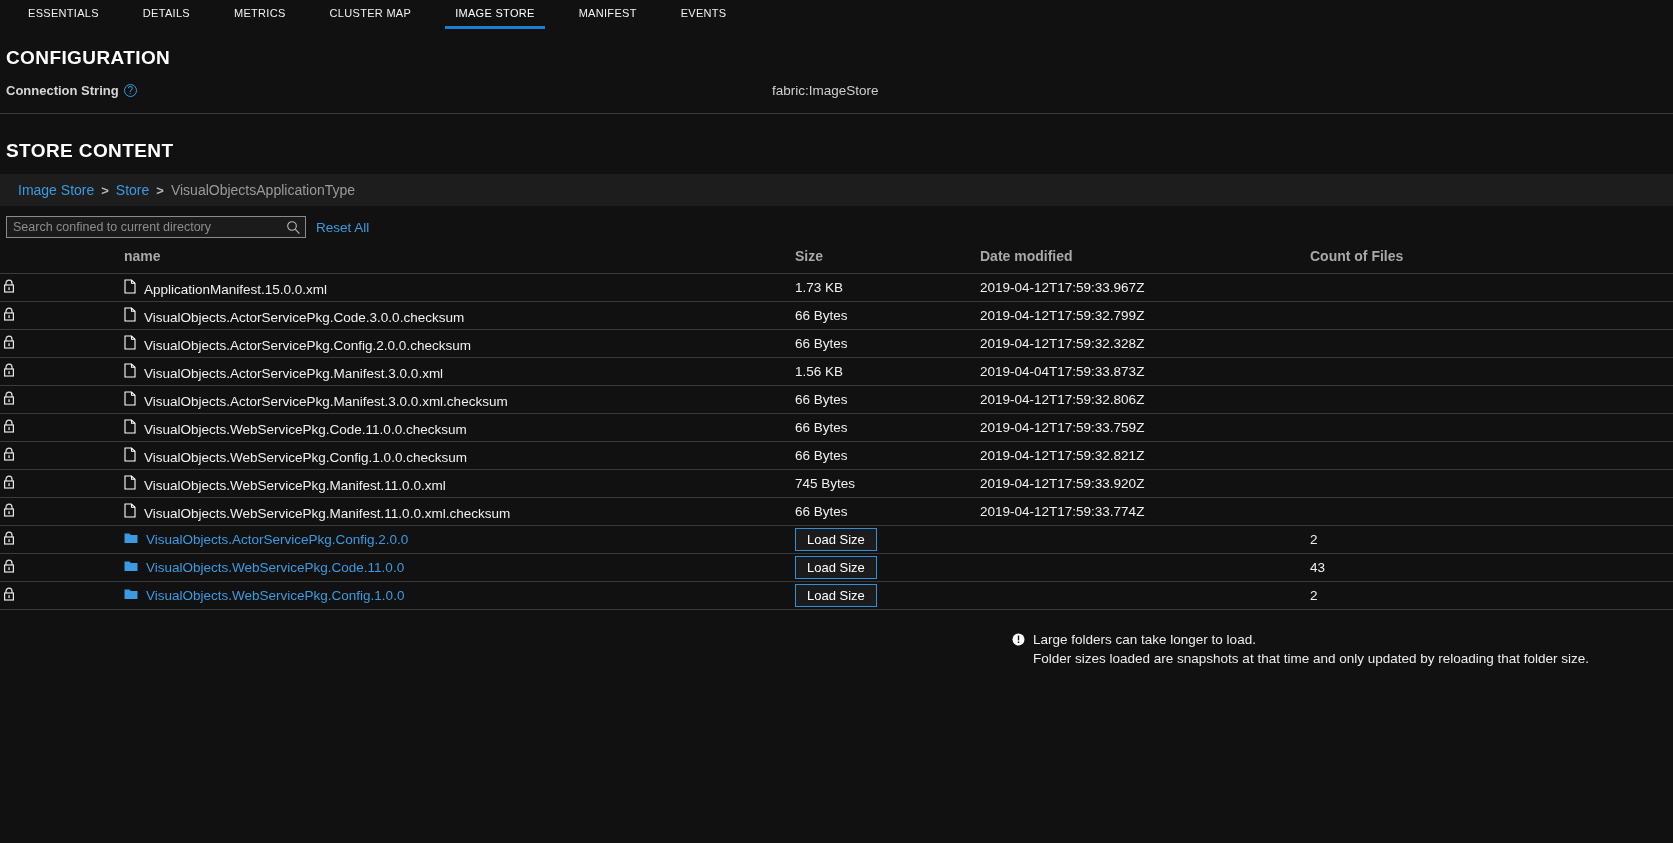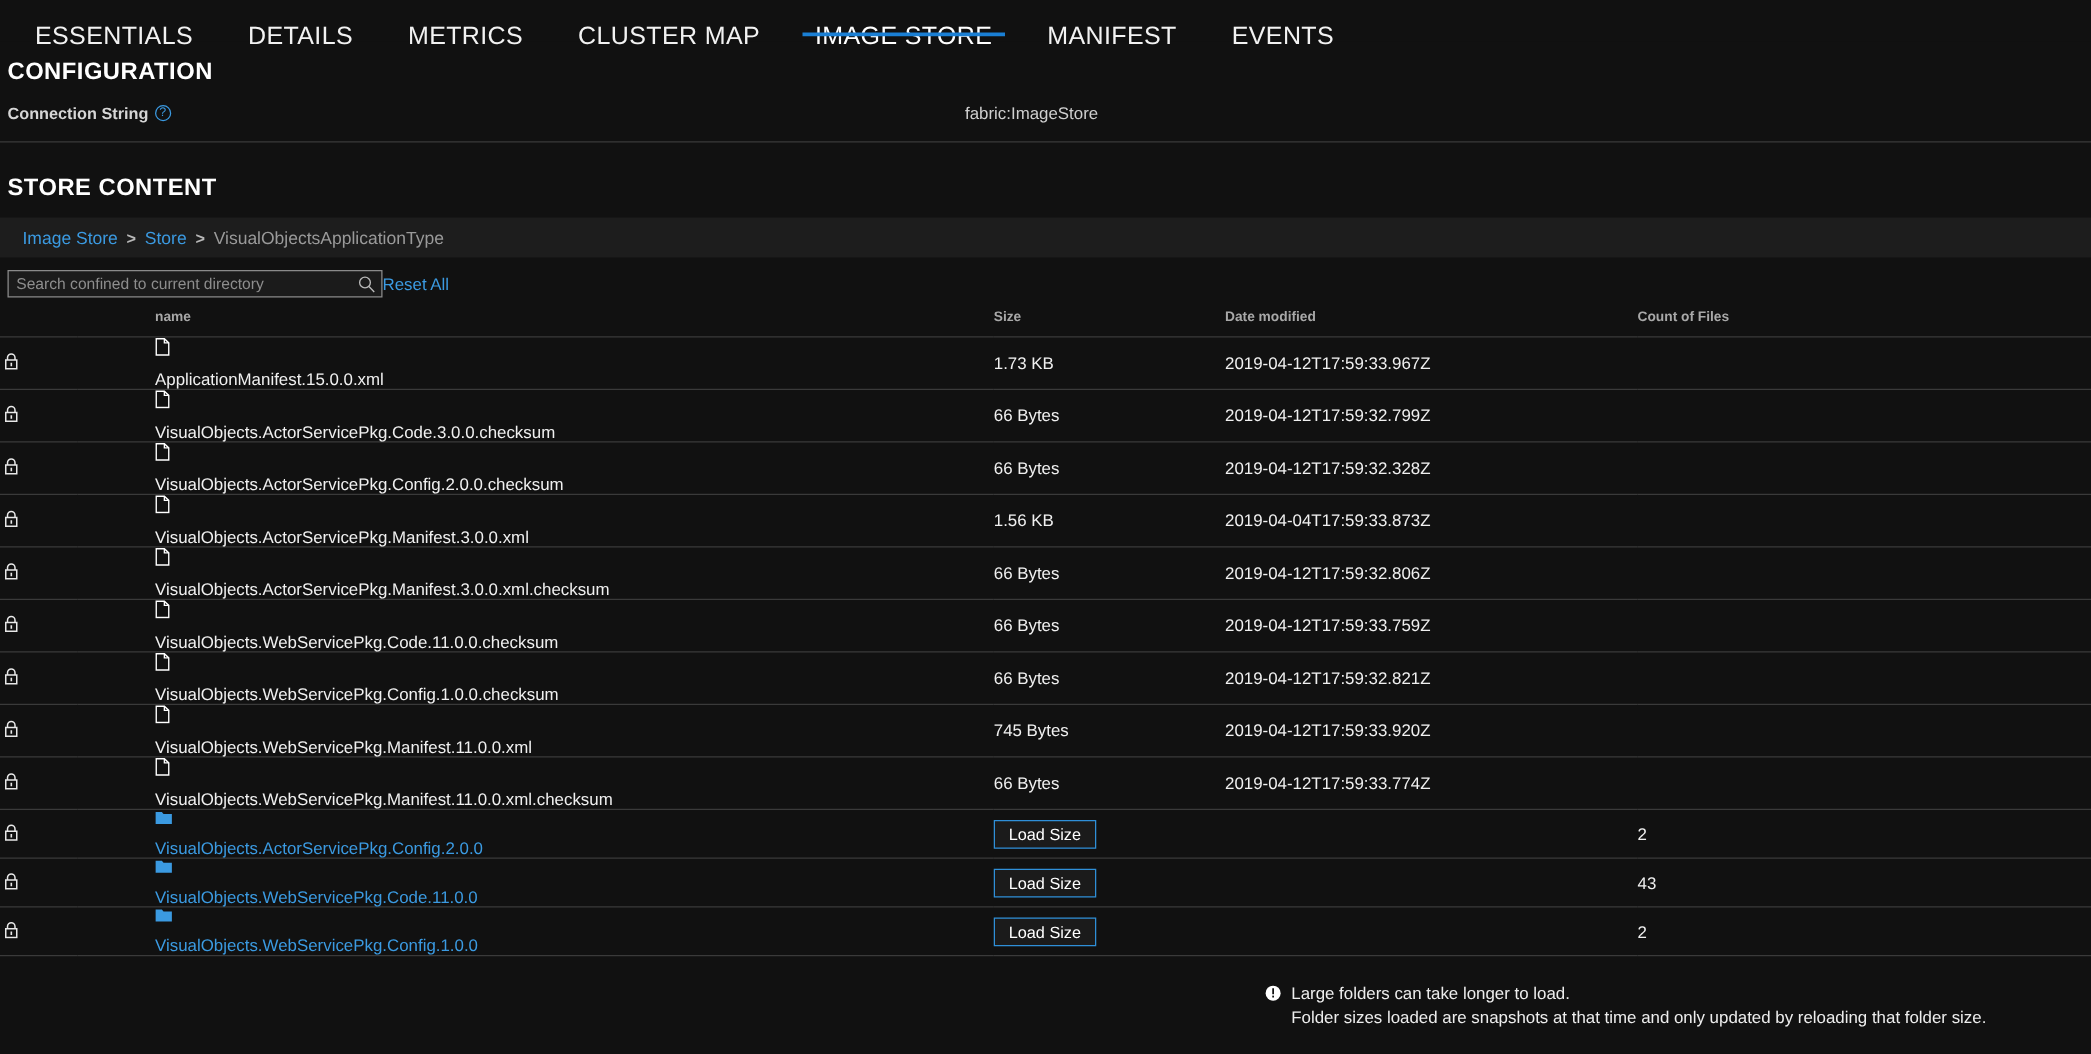--- a/index.html
+++ b/index.html
@@ -15,24 +15,24 @@
   
   .tabbar {
     display: flex;
     align-items: flex-start;
     height: 33px;
     padding-left: 6px;
     background: #111111;
   }
   .tab {
     position: relative;
-    padding: 16px 22px;
+    padding: 0 22px;
     height: 33px;
     line-height: 26px;
-    font-size: 20px;
+    font-size: 11px;
     letter-spacing: .3px;
     color: #f2f2f2;
     cursor: pointer;
     white-space: nowrap;
   }
   .tab.active { color: #ffffff; }
   .tab.active::after {
     content: "";
     position: absolute;
     left: 12px; right: 12px;
@@ -101,20 +101,21 @@
   .crumb-link { color: #3b9ae1; cursor: pointer; }
   .crumb-sep { color: #b8b8b8; font-weight: bold; font-size: 13px; }
   .crumb-current { color: #9a9a9a; }
 
   
   .toolbar {
     display: flex;
     align-items: center;
     margin-top: 10px;
     padding-left: 6px;
+    gap: 10px;
   }
   .search-wrap {
     position: relative;
     width: 300px; height: 22px;
     border: 1px solid #8a8a8a;
     background: #1b1b1b;
   }
   .search-wrap input {
     width: 100%; height: 100%;
     background: transparent;
@@ -139,21 +140,21 @@
 
   
   .store-table {
     width: 100%;
     margin-top: 10px;
     border-collapse: collapse;
     table-layout: fixed;
   }
   .store-table th {
     text-align: left;
-    font-size: 11px;
+    font-size: 14px;
     font-weight: bold;
     color: #a8a8a8;
     padding: 0 0 9px 0;
     border-bottom: 1px solid #3a3a3a;
   }
   .store-table td {
     padding: 0;
     height: 28px;
     border-bottom: 1px solid #3a3a3a;
     font-size: 13.5px;
@@ -169,23 +170,22 @@
   .th-name  { padding-left: 62px !important; }
   .th-size  { }
   .th-date  { }
   .th-count { }
 
   .cell-lock { text-align: left; padding-left: 3px !important; }
   .cell-name { padding-left: 62px !important; }
 
   .name-cell-inner {
     display: flex;
-    align-items: flex-start;
+    align-items: flex-end;
     gap: 8px;
-    flex-direction: column;
   }
   .entry-link {
     color: #3b9ae1;
     cursor: pointer;
   }
   .entry-text { color: #f0f0f0; }
 
   .load-size-btn {
     display: inline-block;
     border: 1px solid #2f8fd8;

